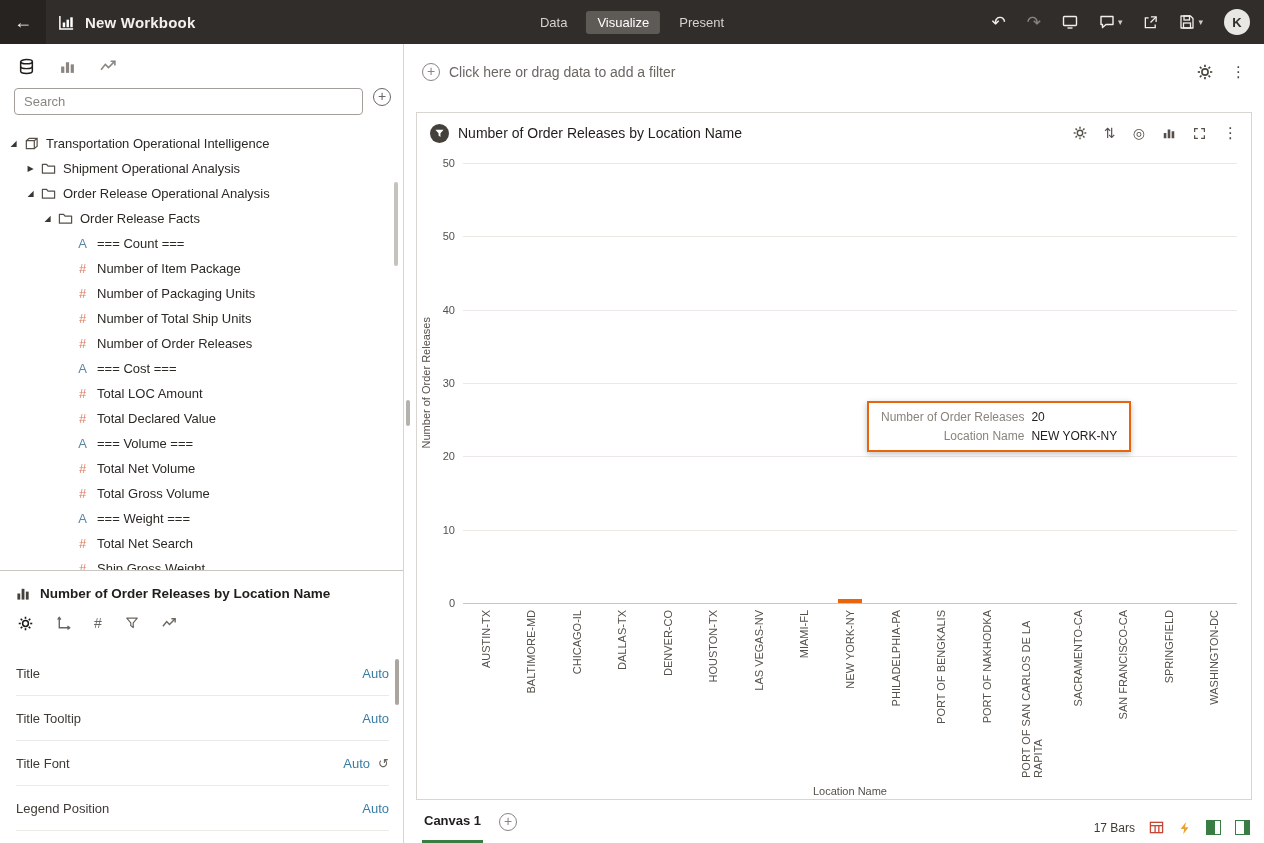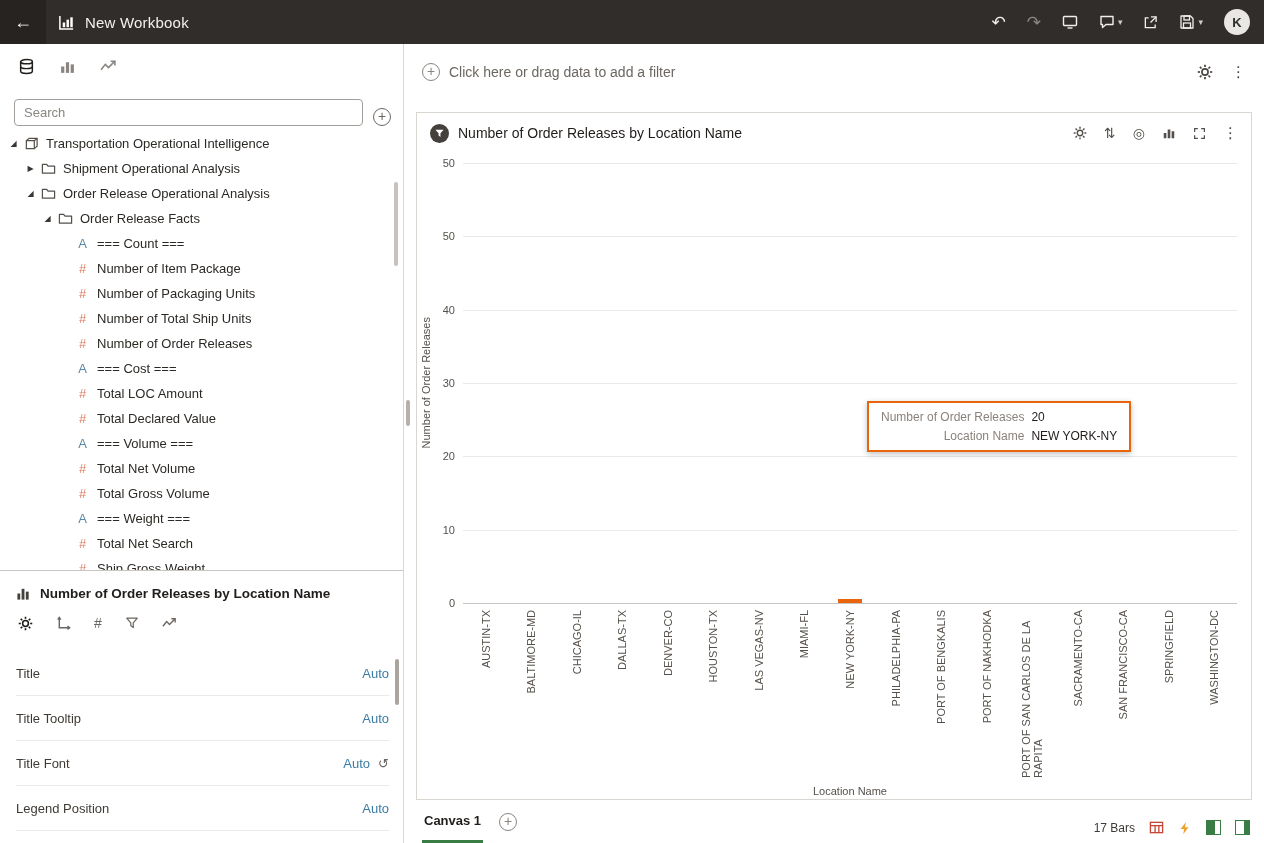--- a/index.html
+++ b/index.html
@@ -3,40 +3,40 @@
 <meta charset="utf-8">
 <style>
   * { margin:0; padding:0; box-sizing:border-box; }
   html,body { width:1264px; height:843px; overflow:hidden; font-family:"Liberation Sans","DejaVu Sans",sans-serif; background:#fff; }
   .app { width:1264px; height:843px; display:flex; flex-direction:column; }
 
   
   .topbar { height:44px; background:#312d2a; color:#f3f1ef; display:flex; align-items:center; position:relative; flex:none; }
   .back-btn { width:46px; height:44px; display:flex; align-items:center; justify-content:center; font-size:18px; background:rgba(0,0,0,.22); cursor:pointer; }
   .logo-icon { margin-left:12px; display:flex; }
-  .wb-title { margin-left:10px; font-size:15px; font-weight:400; letter-spacing:.2px; }
+  .wb-title { margin-left:10px; font-size:15px; font-weight:700; letter-spacing:.2px; }
   .top-tabs { position:absolute; left:50%; transform:translateX(-50%); display:flex; gap:8px; align-items:center; }
   .top-tab { padding:4px 11px; font-size:13px; color:#d6d2ce; border-radius:3px; cursor:pointer; }
   .top-tab.active { background:#5e5a56; color:#fff; }
   .top-actions { margin-left:auto; display:flex; align-items:center; gap:21px; padding-right:14px; }
   .t-btn { display:flex; align-items:center; gap:3px; font-size:17px; color:#f1efec; cursor:pointer; }
   .t-btn.dim { opacity:.45; }
   .caret { font-size:9px; color:#cfcbc7; }
   .avatar { width:26px; height:26px; border-radius:50%; background:#e9e7e4; color:#312d2a; font-size:13px; font-weight:700; display:flex; align-items:center; justify-content:center; cursor:pointer; }
 
   
   .main-row { flex:1; display:flex; min-height:0; }
   .sidebar { width:404px; flex:none; border-right:1px solid #d9d5d1; display:flex; flex-direction:column; background:#fff; position:relative; }
   .content { flex:1; display:flex; flex-direction:column; min-width:0; position:relative; background:#fff; }
 
   
   .side-tabs { height:44px; flex:none; display:flex; align-items:center; gap:24px; padding:0 18px; color:#8a8580; }
   .side-tab { cursor:pointer; display:flex; }
   .side-tab.active { color:#201d1b; }
-  .search-row { height:38px; flex:none; display:flex; align-items:flex-end; gap:10px; padding:0 12px 0 14px; }
+  .search-row { height:38px; flex:none; display:flex; align-items:flex-start; gap:10px; padding:0 12px 0 14px; }
   .search-input { flex:1; height:27px; border:1px solid #a39e99; border-radius:4px; padding:0 9px; font-size:13px; color:#44403b; font-family:inherit; outline:none; }
   .search-input::placeholder { color:#8a8580; }
   .plus-circle { width:18px; height:18px; flex:none; border:1.5px solid #6b6661; border-radius:50%; color:#6b6661; font-size:14px; line-height:15px; text-align:center; cursor:pointer; user-select:none; }
   .tree { flex:1; overflow:hidden; padding-top:5px; position:relative; }
   .tree-row { display:flex; align-items:center; height:25px; font-size:13px; color:#2c2925; cursor:pointer; white-space:nowrap; }
   .tr-arrow { width:15px; flex:none; text-align:center; color:#3a3631; }
   .tr-arrow.open { font-size:8px; }
   .tr-arrow.closed { font-size:8px; }
   .tr-icon { width:21px; flex:none; display:flex; justify-content:center; align-items:center; margin-right:4px; color:#55504a; }
   .badge-attr { color:#5b87a5; font-size:13px; }
@@ -105,20 +105,25 @@
     </div>
     <span class="logo-icon">
       <svg width="17" height="17" viewBox="0 0 18 18">
           <path d="M2 2v14h14" fill="none" stroke="#fff" stroke-width="1.6"></path>
           <rect x="5" y="9" width="2.6" height="5" fill="#fff"></rect>
           <rect x="9" y="6" width="2.6" height="8" fill="#fff"></rect>
           <rect x="13" y="3.5" width="2.6" height="10.5" fill="#fff"></rect>
         </svg>
     </span>
     <div class="wb-title">New Workbook</div>
+    <nav class="top-tabs" id="topTabs">
+        <div class="top-tab">Data</div>
+        <div class="top-tab active">Visualize</div>
+        <div class="top-tab">Present</div>
+      </nav>
     <div class="top-actions">
       <span class="t-btn">↶</span>
       <span class="t-btn dim">↷</span>
       <span class="t-btn">
         <svg width="16" height="16" viewBox="0 0 16 16" fill="none" stroke="#f1efec" stroke-width="1.4">
             <rect x="1.5" y="2.5" width="13" height="9" rx="1"></rect>
             <line x1="5.5" y1="14" x2="10.5" y2="14"></line>
           </svg>
       </span>
       <span class="t-btn">

